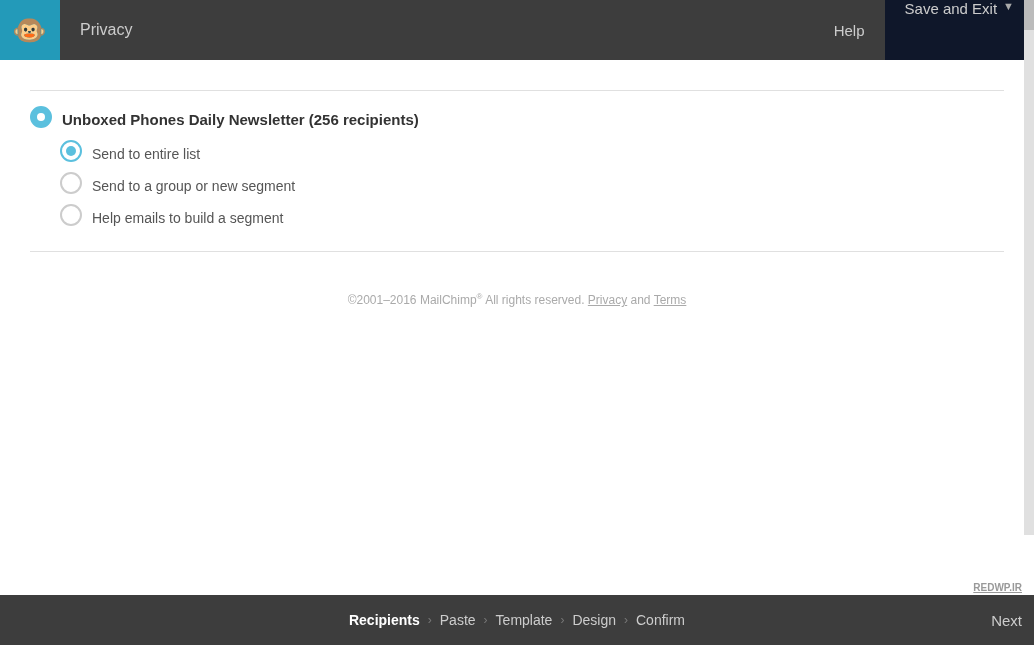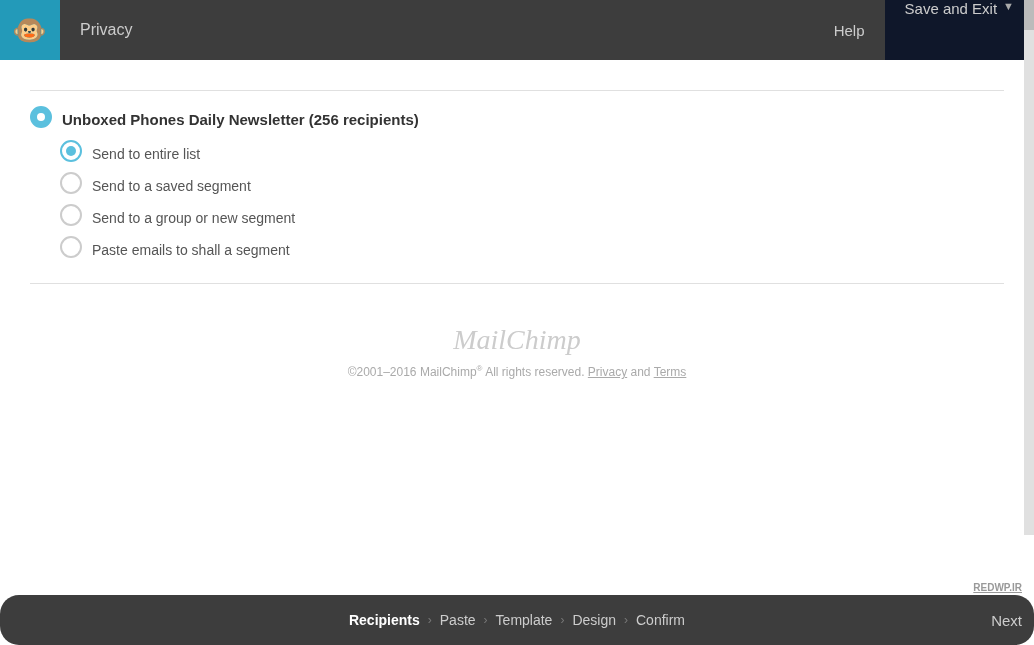--- a/index.html
+++ b/index.html
@@ -202,21 +202,20 @@
       background: #3d3d3d;
       height: 50px;
       display: flex;
       align-items: center;
       justify-content: space-between;
       padding: 0 20px;
       position: absolute;
       bottom: 0;
       left: 0;
       right: 0;
-      border-radius: 19px;
     }
     .bottom-steps {
       display: flex;
       align-items: center;
       gap: 4px;
       margin: 0 auto;
     }
     .step-item {
       display: flex;
       align-items: center;
@@ -289,46 +288,39 @@
 
     <div class="sub-options">
 
       <div class="radio-option">
         <div class="radio-outer selected-sub">
           <div class="radio-inner"></div>
         </div>
         <label>Send to entire list</label>
       </div>
 
-      <div class="radio-option">
-        <div class="radio-outer unselected">
-          
-        </div>
-        <label>Send to a saved segment</label>
-      </div>
 
       <div class="radio-option">
         <div class="radio-outer unselected">
           
         </div>
         <label>Send to a group or new segment</label>
       </div>
 
       <div class="radio-option">
         <div class="radio-outer unselected">
           
         </div>
-        <label>Paste emails to shall a segment</label>
+        <label>Help emails to build a segment</label>
       </div>
 
     </div>
   </div>
 
   <div class="footer-area">
-    <div class="footer-logo">MailChimp</div>
     <div class="footer-text">
       <span>©2001–2016 MailChimp</span><sup>®</sup><span> All rights reserved. </span><a href="#">Privacy</a><span> and </span><a href="#">Terms</a>
     </div>
   </div>
 
 </div>
 
 <div class="scrollbar-track">
   <div class="scrollbar-thumb"></div>
 </div>

